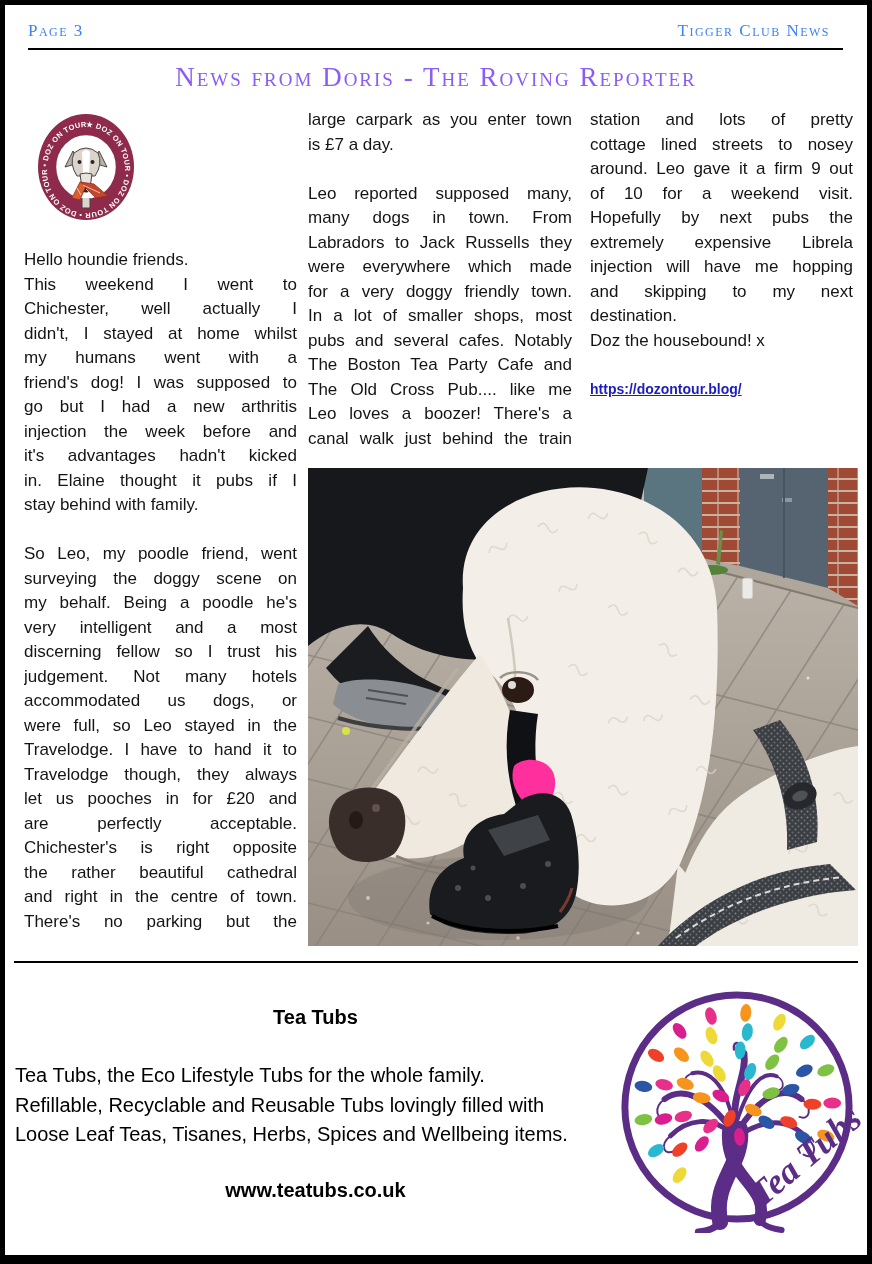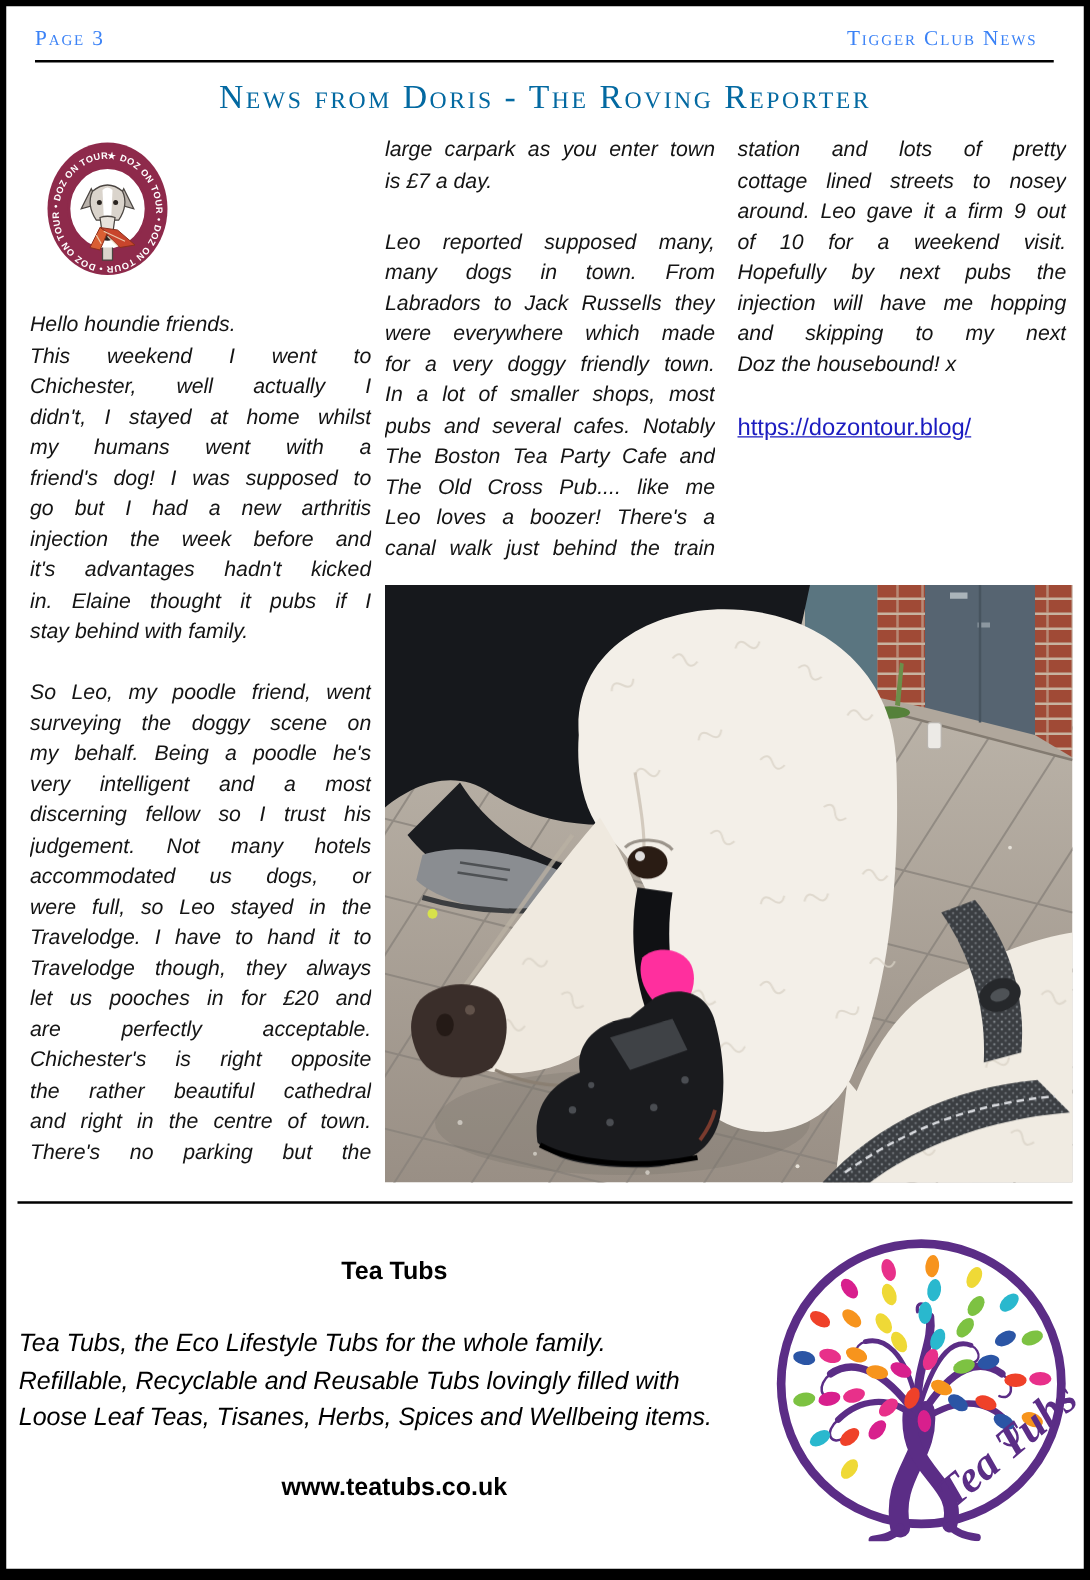--- a/index.html
+++ b/index.html
@@ -8,29 +8,29 @@
     background:#fff;border:5px solid #000;border-bottom-width:9px;
     font-family:"Liberation Sans",sans-serif;color:#000;overflow:hidden;
   }
   .hdr{position:absolute;font-family:"Liberation Serif",serif;font-variant:small-caps;
        font-size:17px;letter-spacing:1.5px;color:#3b82f6;}
   .hdr-left{left:23px;top:16px;}
   .hdr-right{right:37px;top:16px;}
   .rule{position:absolute;left:23px;right:24px;top:43px;height:2px;background:#000;}
   .title{position:absolute;left:0;width:100%;top:57px;text-align:center;
          font-family:"Liberation Serif",serif;font-variant:small-caps;
-         font-size:27px;letter-spacing:2px;color:#0369a1;}
+         font-size:27px;letter-spacing:2px;color:#8b5cf6;}
   .badge{position:absolute;left:31px;top:106px;width:100px;height:112px;}
   .col{position:absolute;font-size:17px;color:#141414;}
   .col1{left:19px;top:243px;width:273px;}
   .col2{left:303px;top:103px;width:264px;}
   .col3{left:585px;top:103px;width:263px;}
-  .tl{height:24.5px;line-height:24.5px;overflow:hidden;font-style:italic;}
+  .tl{height:24.5px;line-height:24.5px;overflow:hidden;}
   .just{text-align:justify;text-align-last:justify;-moz-text-align-last:justify;}
-  .blog-link{display:inline-block;margin-top:3px;font-size:19px;font-weight:normal;
+  .blog-link{display:inline-block;margin-top:3px;font-size:14px;font-weight:bold;
              text-decoration:underline;cursor:pointer;}
   .photo{position:absolute;left:303px;top:463px;width:550px;height:478px;}
   .divider{position:absolute;left:9px;right:9px;top:956px;height:2px;background:#000;}
   .ad-head{position:absolute;left:18px;top:1001px;width:585px;text-align:center;
            font-weight:bold;font-size:20px;}
   .ad-lines{position:absolute;left:10px;top:1056px;width:600px;font-size:20px;}
   .ad-lines .tl{height:29.5px;line-height:29.5px;text-align:left;}
   .ad-web{position:absolute;left:18px;top:1174px;width:585px;text-align:center;
           font-weight:bold;font-size:20px;}
   .ad-logo{position:absolute;left:608px;top:976px;width:248px;height:252px;}
@@ -114,22 +114,24 @@
       <div class="tl just">Leo loves a boozer! There's a</div>
       <div class="tl just">canal walk just behind the train</div>
     </div>
   <div class="col col3">
     <div>
         <div class="tl just">station and lots of pretty</div>
         <div class="tl just">cottage lined streets to nosey</div>
         <div class="tl just">around. Leo gave it a firm 9 out</div>
         <div class="tl just">of 10 for a weekend visit.</div>
         <div class="tl just">Hopefully by next pubs the</div>
+        <div class="tl just">extremely expensive Librela</div>
         <div class="tl just">injection will have me hopping</div>
         <div class="tl just">and skipping to my next</div>
+        <div class="tl">destination.</div>
         <div class="tl">Doz the housebound! x</div>
         <div class="tl">&nbsp;</div>
       </div>
     <a class="blog-link" style="color: rgb(28, 28, 192);">https://dozontour.blog/</a>
   </div>
 
   <svg class="photo" viewBox="0 0 550 478" preserveAspectRatio="none">
     <defs>
       <linearGradient id="pave" x1="0" y1="0" x2="0" y2="1">
         <stop offset="0" stop-color="#c3bcb1"></stop>

